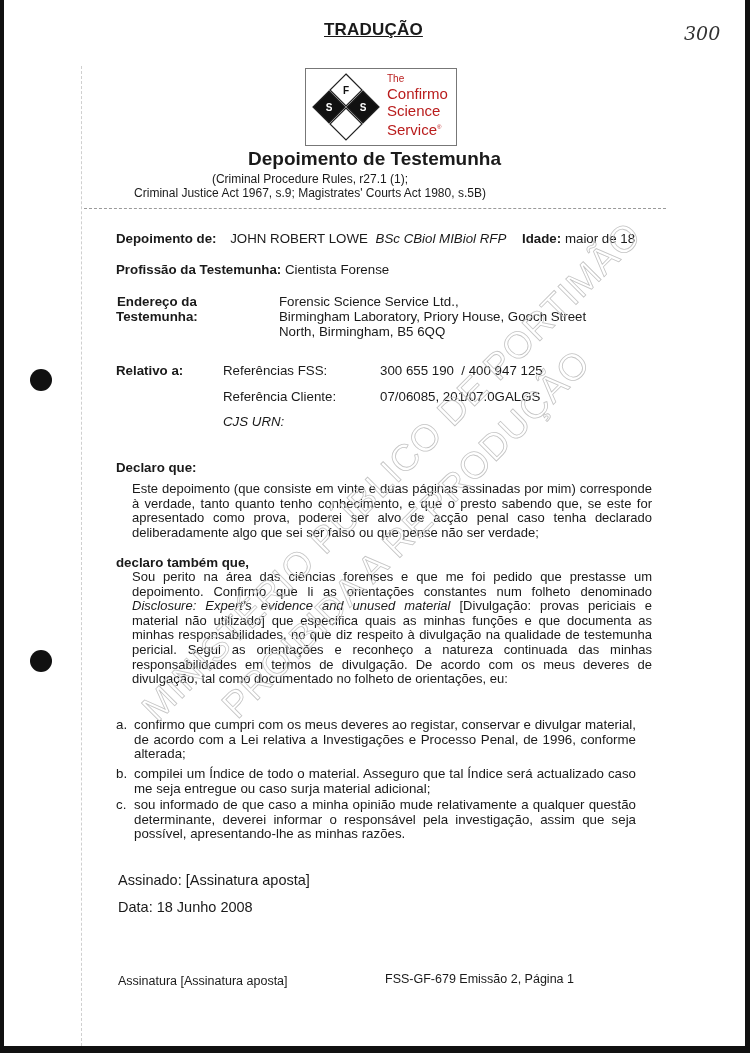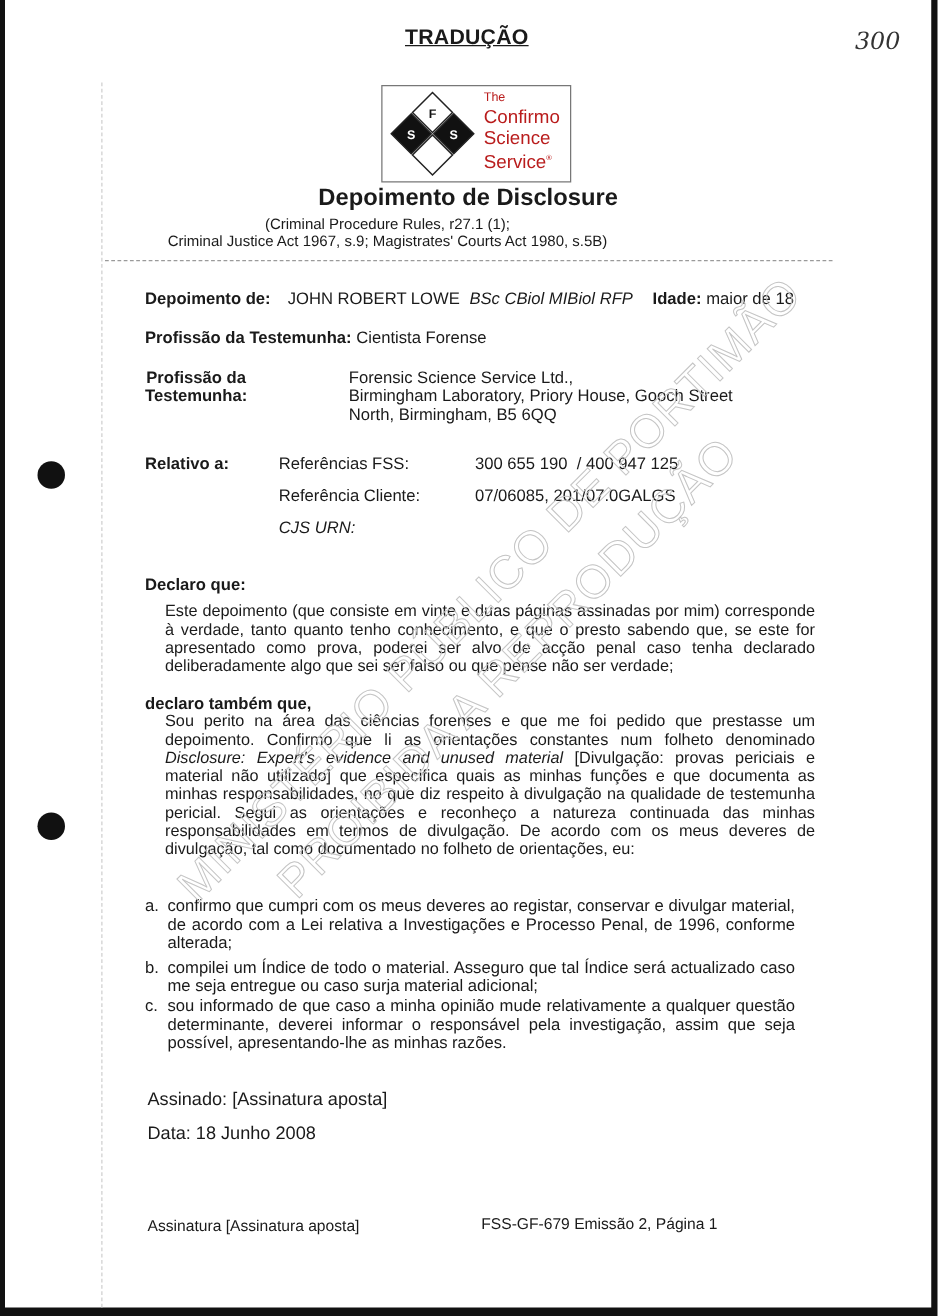--- a/index.html
+++ b/index.html
@@ -100,21 +100,21 @@
       <text x="51" y="39" font-size="10" font-weight="bold" text-anchor="middle" fill="#fff" font-family="Liberation Sans, sans-serif">S</text>
     </svg>
     <div class="abs logo-text">
       <span class="small">The</span>
       <span style="display:block">Confirmo</span>
       <span style="display:block">Science</span>
       <span style="display:block"><span>Service</span><sup>®</sup></span>
     </div>
   </div>
 
-  <div class="abs doc-title">Depoimento de Disclosure</div>
+  <div class="abs doc-title">Depoimento de Testemunha</div>
   <div class="abs doc-sub">
     <div>(Criminal Procedure Rules, r27.1 (1);</div>
     <div>Criminal Justice Act 1967, s.9; Magistrates' Courts Act 1980, s.5B)</div>
   </div>
 
   <div class="abs header-rule"></div>
 
   <div class="abs row t13" style="left:112px; top:231px;">
     <span class="label">Depoimento de:</span>
     <span style="margin-left:10px">JOHN ROBERT LOWE</span>
@@ -122,21 +122,21 @@
     <span class="label" style="margin-left:12px">Idade:</span>
     <span>maior de 18</span>
   </div>
 
   <div class="abs row t13" style="left:112px; top:262px;">
     <span class="label">Profissão da Testemunha:</span>
     <span>Cientista Forense</span>
   </div>
 
   <div class="abs t13 label" style="left:112px; top:294px; line-height:15px;">
-    <div>Profissão da</div>
+    <div>Endereço da</div>
     <div>Testemunha:</div>
   </div>
   <div class="abs t13" style="left:275px; top:294px; line-height:15px;">
     <div>Forensic Science Service Ltd.,</div>
     <div>Birmingham Laboratory, Priory House, Gooch Street</div>
     <div>North, Birmingham, B5 6QQ</div>
   </div>
 
   <div class="abs t13 label" style="left:112px; top:363px;">Relativo a:</div>
   <div class="abs t13" style="left:219px; top:363px;">Referências FSS:</div>

